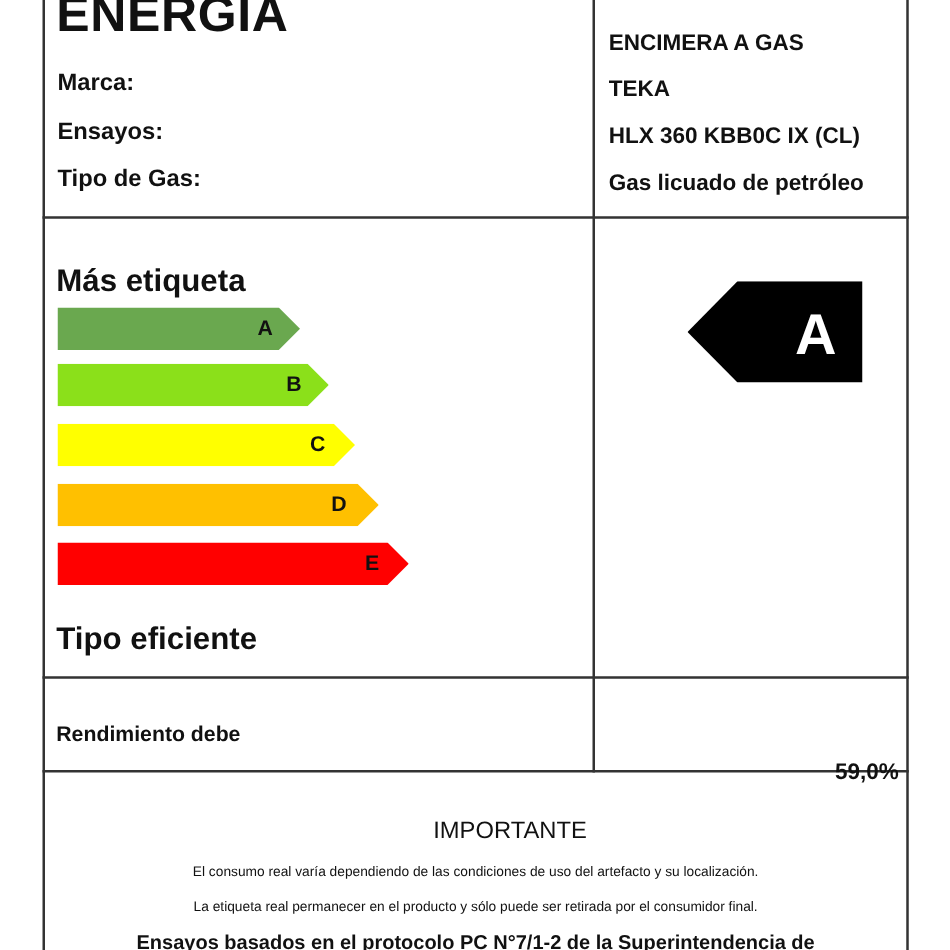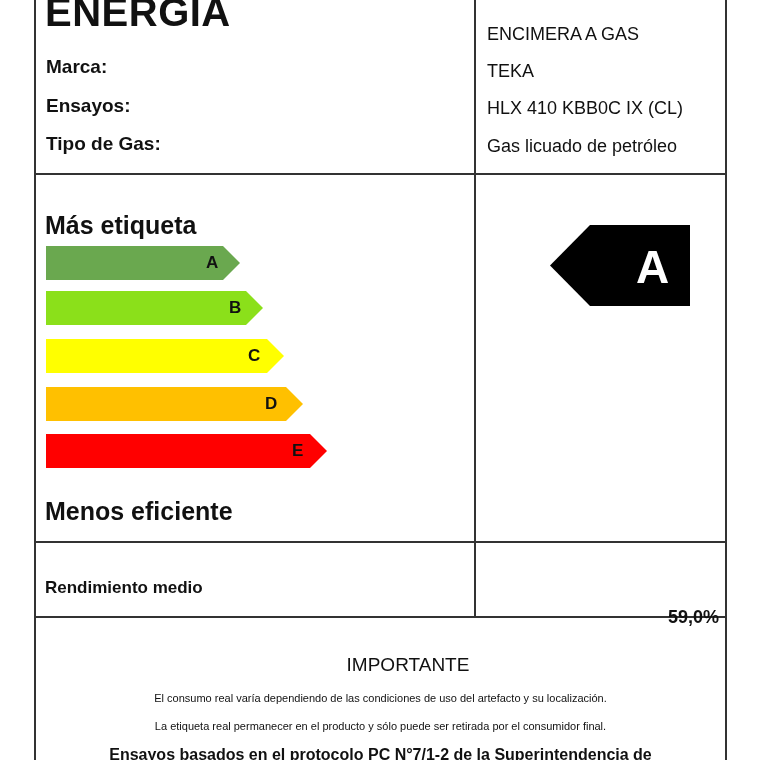--- a/index.html
+++ b/index.html
@@ -2,21 +2,21 @@
 <html><head>
   <meta charset="utf-8">
   <style>
     html, body { margin: 0; padding: 0; background: #ffffff; }
     body { width: 760px; height: 760px; position: relative; overflow: hidden; font-family: "Liberation Sans", sans-serif; color: #111; }
     .label-frame { position: absolute; left: 34px; top: -2px; width: 693px; height: 800px; border-left: 2px solid #333; border-right: 2px solid #333; box-sizing: border-box; }
     .hline { position: absolute; left: 34px; width: 693px; height: 2px; background: #333; }
     .vline { position: absolute; left: 474px; width: 2px; background: #333; }
     .title { position: absolute; left: 45px; top: -10px; font-size: 40px; font-weight: bold; letter-spacing: 0.5px; }
     .field-label { position: absolute; left: 46px; font-size: 19px; font-weight: bold; }
-    .field-value { position: absolute; left: 487px; font-size: 18px; font-weight: normal; }
+    .field-value { position: absolute; left: 487px; font-size: 18px; font-weight: bold; }
     .scale-head { position: absolute; left: 45px; font-size: 25px; font-weight: bold; }
     .bar { position: absolute; left: 46px; height: 34px; }
     .bar svg { display: block; }
     .bar-letter { position: absolute; top: 7px; font-size: 17px; font-weight: bold; color: #111; }
     .rating-arrow { position: absolute; left: 550px; top: 225px; width: 140px; height: 81px; }
     .rating-letter { position: absolute; left: 636px; top: 240px; font-size: 46px; font-weight: bold; color: #fff; }
     .rend-label { position: absolute; left: 45px; top: 578px; font-size: 17px; font-weight: bold; }
     .rend-value { position: absolute; right: 41px; top: 580px; font-size: 18px; font-weight: bold; margin-top: 27px; }
     .important-title { position: absolute; left: 34px; width: 748px; top: 654px; text-align: center; font-size: 19px; }
     .note { position: absolute; left: 34px; width: 693px; text-align: center; font-size: 11px; }
@@ -30,21 +30,21 @@
 <div class="hline" style="top:541px;"></div>
 <div class="hline" style="top:616px;"></div>
 <div class="vline" style="top:-2px;height:620px;"></div>
 
 <div class="title">ENERGÍA</div>
 <div class="field-value" style="top:24px;">ENCIMERA A GAS</div>
 
 <div class="field-label" style="top:56px;">Marca:</div>
 <div class="field-value" style="top:61px;">TEKA</div>
 <div class="field-label" style="top:95px;">Ensayos:</div>
-<div class="field-value" style="top:98px;">HLX 410 KBB0C IX (CL)</div>
+<div class="field-value" style="top:98px;">HLX 360 KBB0C IX (CL)</div>
 <div class="field-label" style="top:133px;">Tipo de Gas:</div>
 <div class="field-value" style="top:136px;">Gas licuado de petróleo</div>
 
 <div class="scale-head" style="top:211px;">Más etiqueta</div>
 
 <div class="bar" style="top:246px;">
   <svg width="194" height="34">
       <polygon points="0,0 177,0 194,17 177,34 0,34" fill="#6aa84f"></polygon>
     </svg>
   <span class="bar-letter" style="left:160px;">A</span>
@@ -67,26 +67,26 @@
     </svg>
   <span class="bar-letter" style="left:219px;">D</span>
 </div>
 <div class="bar" style="top:434px;">
   <svg width="281" height="34">
       <polygon points="0,0 264,0 281,17 264,34 0,34" fill="#ff0000"></polygon>
     </svg>
   <span class="bar-letter" style="left:246px;">E</span>
 </div>
 
-<div class="scale-head" style="top:497px;">Menos eficiente</div>
+<div class="scale-head" style="top:497px;">Tipo eficiente</div>
 
 <svg class="rating-arrow" viewBox="0 0 140 81">
     <polygon points="0,40.5 40,0 140,0 140,81 40,81" fill="#000000"></polygon>
   </svg>
 <div class="rating-letter">A</div>
 
-<div class="rend-label">Rendimiento medio</div>
+<div class="rend-label">Rendimiento debe</div>
 <div class="rend-value">59,0%</div>
 
 <div class="important-title">IMPORTANTE</div>
 <div class="note" style="top:692px;">El consumo real varía dependiendo de las condiciones de uso del artefacto y su localización.</div>
 <div class="note" style="top:720px;">La etiqueta real permanecer en el producto y sólo puede ser retirada por el consumidor final.</div>
 <div class="protocol">Ensayos basados en el protocolo PC N°7/1-2 de la Superintendencia de</div>
 
 </body></html>

